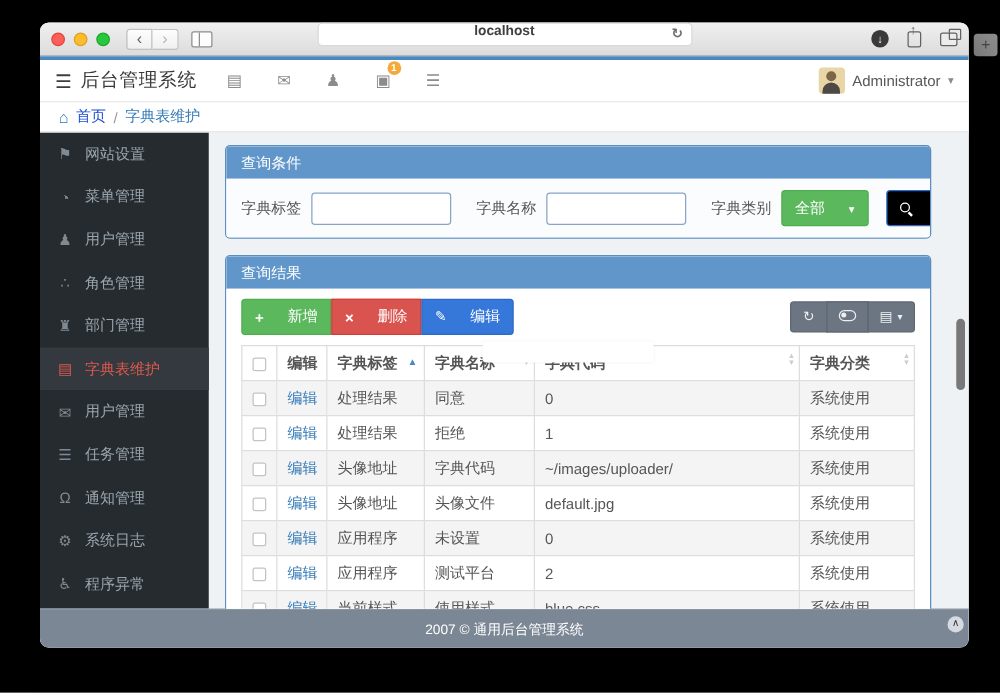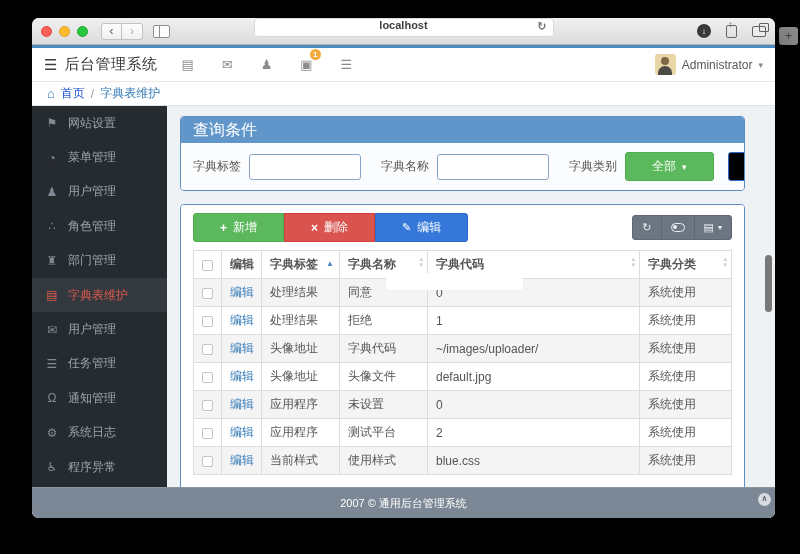--- a/index.html
+++ b/index.html
@@ -59,25 +59,25 @@
 
   .content{flex:1;display:flex;min-height:0;overflow:hidden;}
   .sidebar{width:135px;flex:0 0 auto;background:#262b30;list-style:none;}
   .side-item{height:34.4px;display:flex;align-items:center;gap:9px;padding-left:13px;color:#9aa5ad;font-size:12px;cursor:pointer;}
   .side-ic{width:14px;text-align:center;color:#7f8a93;font-size:12px;}
   .side-item.active{background:#33393f;color:#df594d;}
   .side-item.active .side-ic{color:#df594d;}
 
   .main{flex:1;min-width:0;position:relative;padding:10px 30px 0 13px;}
   .panel{border:1px solid #5a8ec3;border-radius:4px;background:#fff;overflow:hidden;}
-  .panel-h{background:#6196ca;color:#fff;font-size:16px;height:26px;line-height:26px;padding:0 12px;}
+  .panel-h{background:#6196ca;color:#fff;font-size:12px;height:26px;line-height:26px;padding:0 12px;}
   .qbody{background:#fbfcfd;padding:9px 12px;display:flex;align-items:center;}
   .qlabel{font-size:12px;color:#555;margin-right:8px;white-space:nowrap;}
   .qinput{width:112px;height:26px;border:1px solid #87a5c6;border-radius:3px;background:#fff;margin-right:20px;outline:none;}
-  .btn{display:inline-flex;align-items:center;gap:6px;font-size:12px;color:#fff;padding:5px 26px;border:1px solid transparent;cursor:pointer;white-space:nowrap;}
+  .btn{display:inline-flex;align-items:center;gap:19px;font-size:12px;color:#fff;padding:5px 10px;border:1px solid transparent;cursor:pointer;white-space:nowrap;}
   .btn-all{background:#5cb85c;border-color:#4cae4c;border-radius:3px;margin-right:14px;}
   .btn-search{background:#000000;border-color:#2a6ac9;border-radius:3px;}
   .lens{width:10px;height:10px;position:relative;display:inline-block;}
   .lens:before{content:"";position:absolute;left:0;top:0;width:6px;height:6px;border:1.5px solid #fff;border-radius:50%;}
   .lens:after{content:"";position:absolute;left:7px;top:7px;width:4px;height:1.5px;background:#fff;transform:rotate(45deg);transform-origin:left center;}
 
   .results{margin-top:13px;height:400px;border-radius:4px 4px 0 0;}
   .rbody{background:#fff;padding:8px 12px;}
   .toolbar{display:flex;align-items:center;}
   .btn-group{display:inline-flex;}
@@ -249,20 +249,21 @@
                   <span class="caret" style="color:#fff">▾</span>
                 </button>
               <button class="btn btn-search">
                   <span class="lens"></span>
                   <span>查询</span>
                 </button>
             </div>
           </div>
 
           <div class="panel results">
+            <div class="panel-h">查询结果</div>
             <div class="rbody">
               <div class="toolbar">
                 <div class="btn-group">
                   <button class="btn btn-add">
                       <i class="bold-glyph">+</i>
                       <span>新增</span>
                     </button>
                   <button class="btn btn-del">
                       <i class="bold-glyph">×</i>
                       <span>删除</span>

